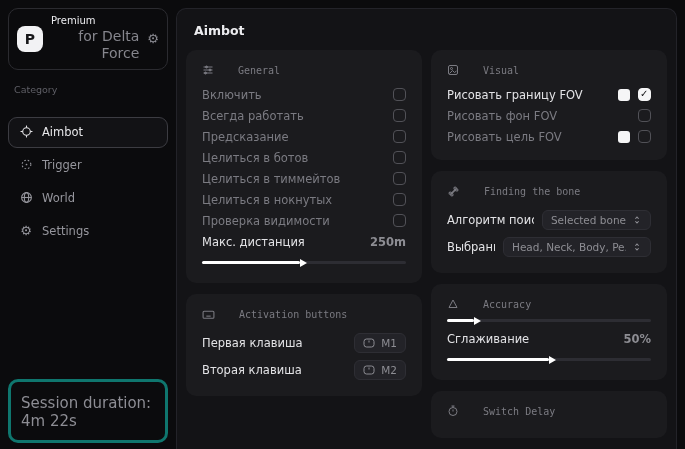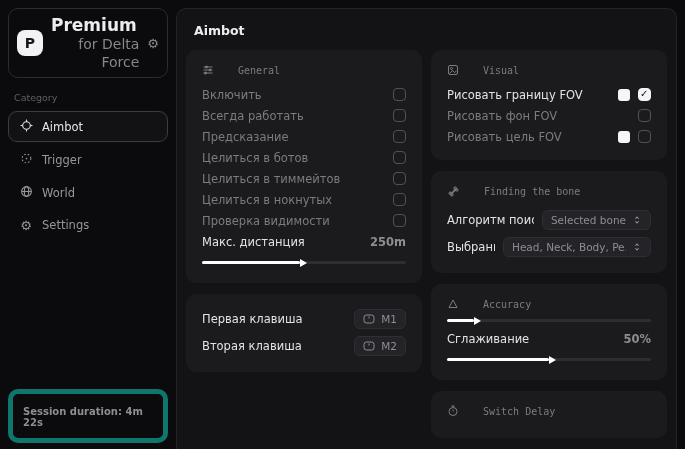--- a/index.html
+++ b/index.html
@@ -17,40 +17,40 @@
   .brand {
     border:1px solid #2b2b30; border-radius:10px; padding:6px 8px;
     display:flex; align-items:center; gap:8px;
   }
   .logo {
     width:26px; height:26px; border-radius:8px; background:#f2f2f4;
     color:#17171a; font-weight:bold; font-size:14px;
     display:flex; align-items:center; justify-content:center;
   }
   .brand-text { flex:1; line-height:1.25; }
-  .brand-title { font-size:17px; font-weight:bold; color:#ececef; }
+  .brand-title { font-size:10px; font-weight:normal; color:#ececef; }
   .brand-sub { font-size:14px; color:#86868d;text-align:right; }
   .gear { color:#8a8a91; font-size:13px; cursor:pointer; }
 
-  .category { margin:14px 6px 8px 6px; font-size:9.5px; color:#5f5f66; }
+  .category { margin:14px 6px 22px 6px; font-size:9.5px; color:#5f5f66; }
 
   .nav { display:flex; flex-direction:column; gap:2px; }
   .nav-item {
     display:flex; align-items:center; gap:9px;
     padding:7px 10px; border-radius:9px; border:1px solid transparent;
     color:#96969d; font-size:11.5px; cursor:pointer;
   }
   .nav-item.active { border-color:#3c3c42; color:#e6e6e9; background:#121215; }
   .nav-item svg, .nav-item .uicon { color:inherit; }
   .uicon { font-size:13px; line-height:1; width:14px; text-align:center; }
 
   .spacer { flex:1; }
   .session {
-    border:5px solid #0f766e; border-radius:10px;
-    padding:12px 10px 10px 10px; font-size:10px; color:#8d8d94;font-weight:bold;
+    border:3px solid #0f766e; border-radius:10px;
+    padding:12px 10px 10px 10px; font-size:15px; color:#8d8d94;
   }
 
   
   .main {
     flex:1; margin:8px 8px 0 0;
     background:#131316; border:1px solid #232329; border-bottom:none;
     border-radius:10px 10px 0 0;
     padding:12px 9px 0 9px; overflow:hidden;
     display:flex; flex-direction:column;
   }
@@ -210,20 +210,27 @@
         <div class="row">
           <span class="lbl bright">Макс. дистанция</span>
           <span class="val">250m</span>
         </div>
         <div class="slider">
           <div class="fill" style="width: 48%;"></div>
         </div>
       </div>
 
       <div class="card">
+        <div class="card-h">
+          <svg width="13" height="13" viewBox="0 0 24 24" fill="none" stroke="currentColor" stroke-width="2">
+              <rect x="2" y="6" width="20" height="13" rx="2"></rect>
+              <line x1="8" y1="15" x2="16" y2="15"></line>
+            </svg>
+          <span>Activation buttons</span>
+        </div>
         <div class="row" style="min-height:27px">
           <span class="lbl bright">Первая клавиша</span>
           <span class="pill">
             <svg width="12" height="10" viewBox="0 0 24 20" fill="none" stroke="currentColor" stroke-width="2">
                 <rect x="2" y="2" width="20" height="16" rx="5"></rect>
                 <line x1="12" y1="5" x2="12" y2="9"></line>
               </svg>
             <span>M1</span>
           </span>
         </div>

